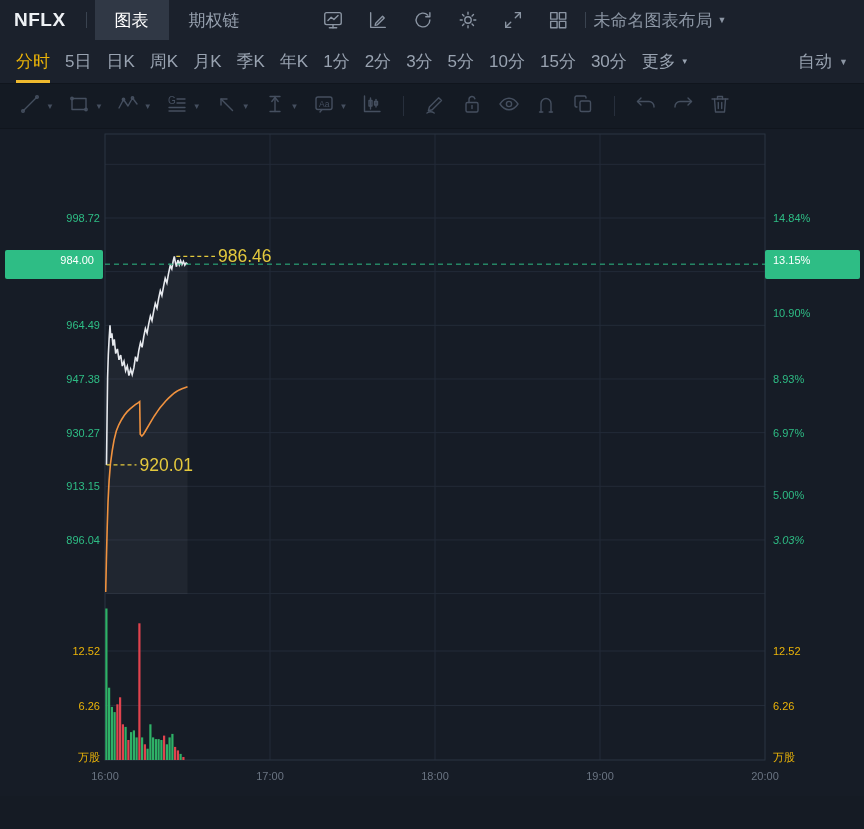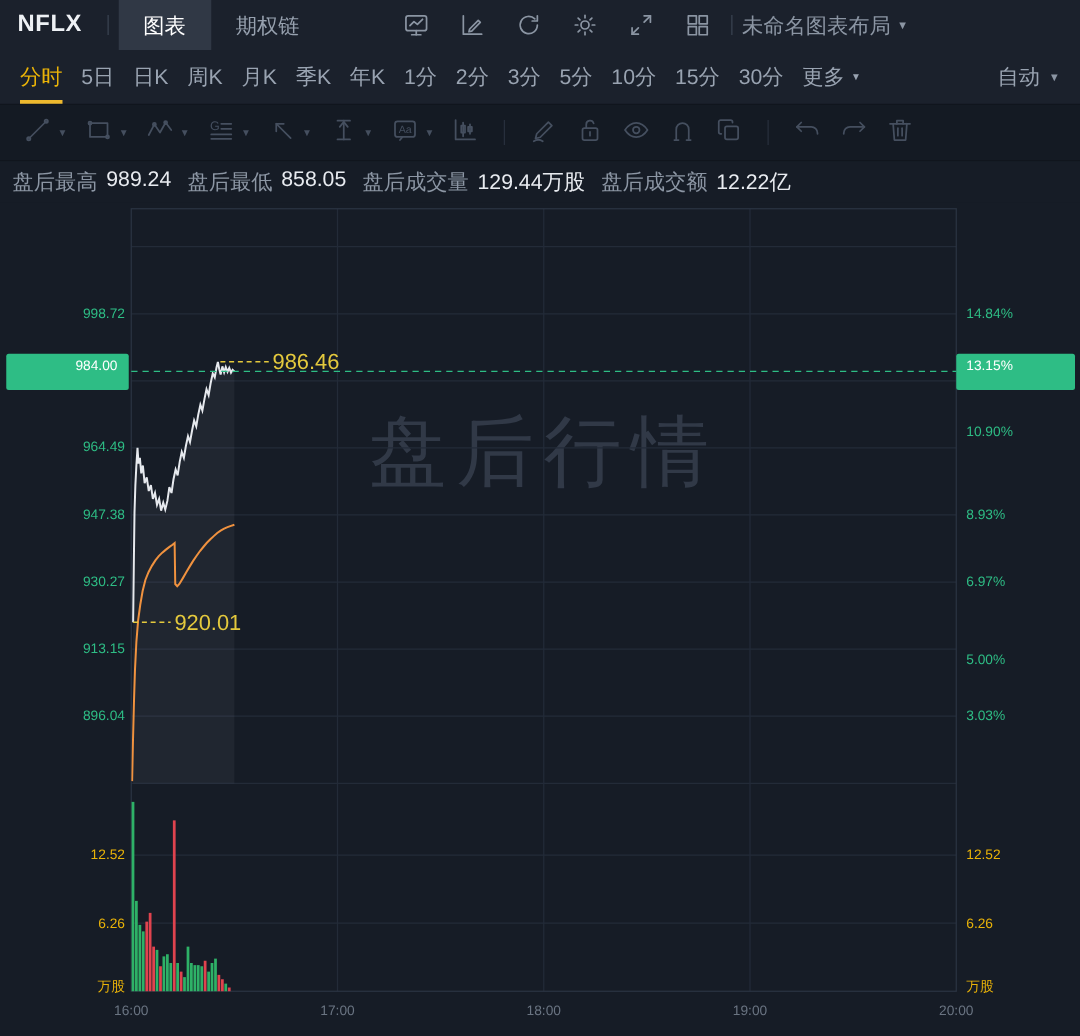--- a/index.html
+++ b/index.html
@@ -268,41 +268,22 @@
         <span class="ticon"><svg viewBox="0 0 24 24">
             <line x1="4" y1="7" x2="20" y2="7"></line>
             <path d="M6.5 7l1 13h9l1-13"></path>
             <path d="M9.5 7V4.5h5V7"></path>
             <line x1="10.3" y1="10.5" x2="10.3" y2="16.5"></line>
             <line x1="13.7" y1="10.5" x2="13.7" y2="16.5"></line>
           </svg></span>
       </div>
     </div>
 
-  <div class="statsbar" id="statsbar">
-      <div class="stat">
-        <span class="sl">盘后最高</span>
-        <span class="sv">989.24</span>
-      </div>
-      <div class="stat">
-        <span class="sl">盘后最低</span>
-        <span class="sv">858.05</span>
-      </div>
-      <div class="stat">
-        <span class="sl">盘后成交量</span>
-        <span class="sv">129.44万股</span>
-      </div>
-      <div class="stat">
-        <span class="sl">盘后成交额</span>
-        <span class="sv">12.22亿</span>
-      </div>
-    </div>
 
   <div class="chart" id="chart">
-    <div class="watermark">盘后行情</div>
     <svg id="chart-svg" width="864" height="667">
         <defs>
           <clipPath id="pane">
             <rect x="105" y="5" width="660" height="460"></rect>
           </clipPath>
         </defs>
         <g stroke="#232b38" stroke-width="1">
           <line x1="105" y1="35.34" x2="765" y2="35.34"></line>
           <line x1="105" y1="89" x2="765" y2="89"></line>
           <line x1="105" y1="142.66" x2="765" y2="142.66"></line>
@@ -364,21 +345,21 @@
         <div class="pr" style="top: 79px;">14.84%</div>
         <div class="pl" style="top: 186.362px;">964.49</div>
         <div class="pr" style="top: 174px;">10.90%</div>
         <div class="pl" style="top: 240.028px;">947.38</div>
         <div class="pr" style="top: 240.028px;">8.93%</div>
         <div class="pl" style="top: 293.693px;">930.27</div>
         <div class="pr" style="top: 293.693px;">6.97%</div>
         <div class="pl" style="top: 347.39px;">913.15</div>
         <div class="pr" style="top: 356px;">5.00%</div>
         <div class="pl" style="top: 401.056px;">896.04</div>
-        <div class="pr" style="top: 401.056px;">3.03%</div>
+        <div class="pr" style="top: 401.056px; font-style: italic;">3.03%</div>
         <div class="badge bl" style="top: 120.669px;">984.00</div>
         <div class="badge br" style="top: 120.669px;">13.15%</div>
         <div class="pl vl" style="top: 512px;">12.52</div>
         <div class="pr vl" style="top: 512px;">12.52</div>
         <div class="pl vl" style="top: 566.5px;">6.26</div>
         <div class="pr vl" style="top: 566.5px;">6.26</div>
         <div class="pl vl" style="top: 618px;">万股</div>
         <div class="pr vl" style="top: 618px;">万股</div>
         <div class="xl" style="left: 73px; top: 637px;">16:00</div>
         <div class="xl" style="left: 238px; top: 637px;">17:00</div>

